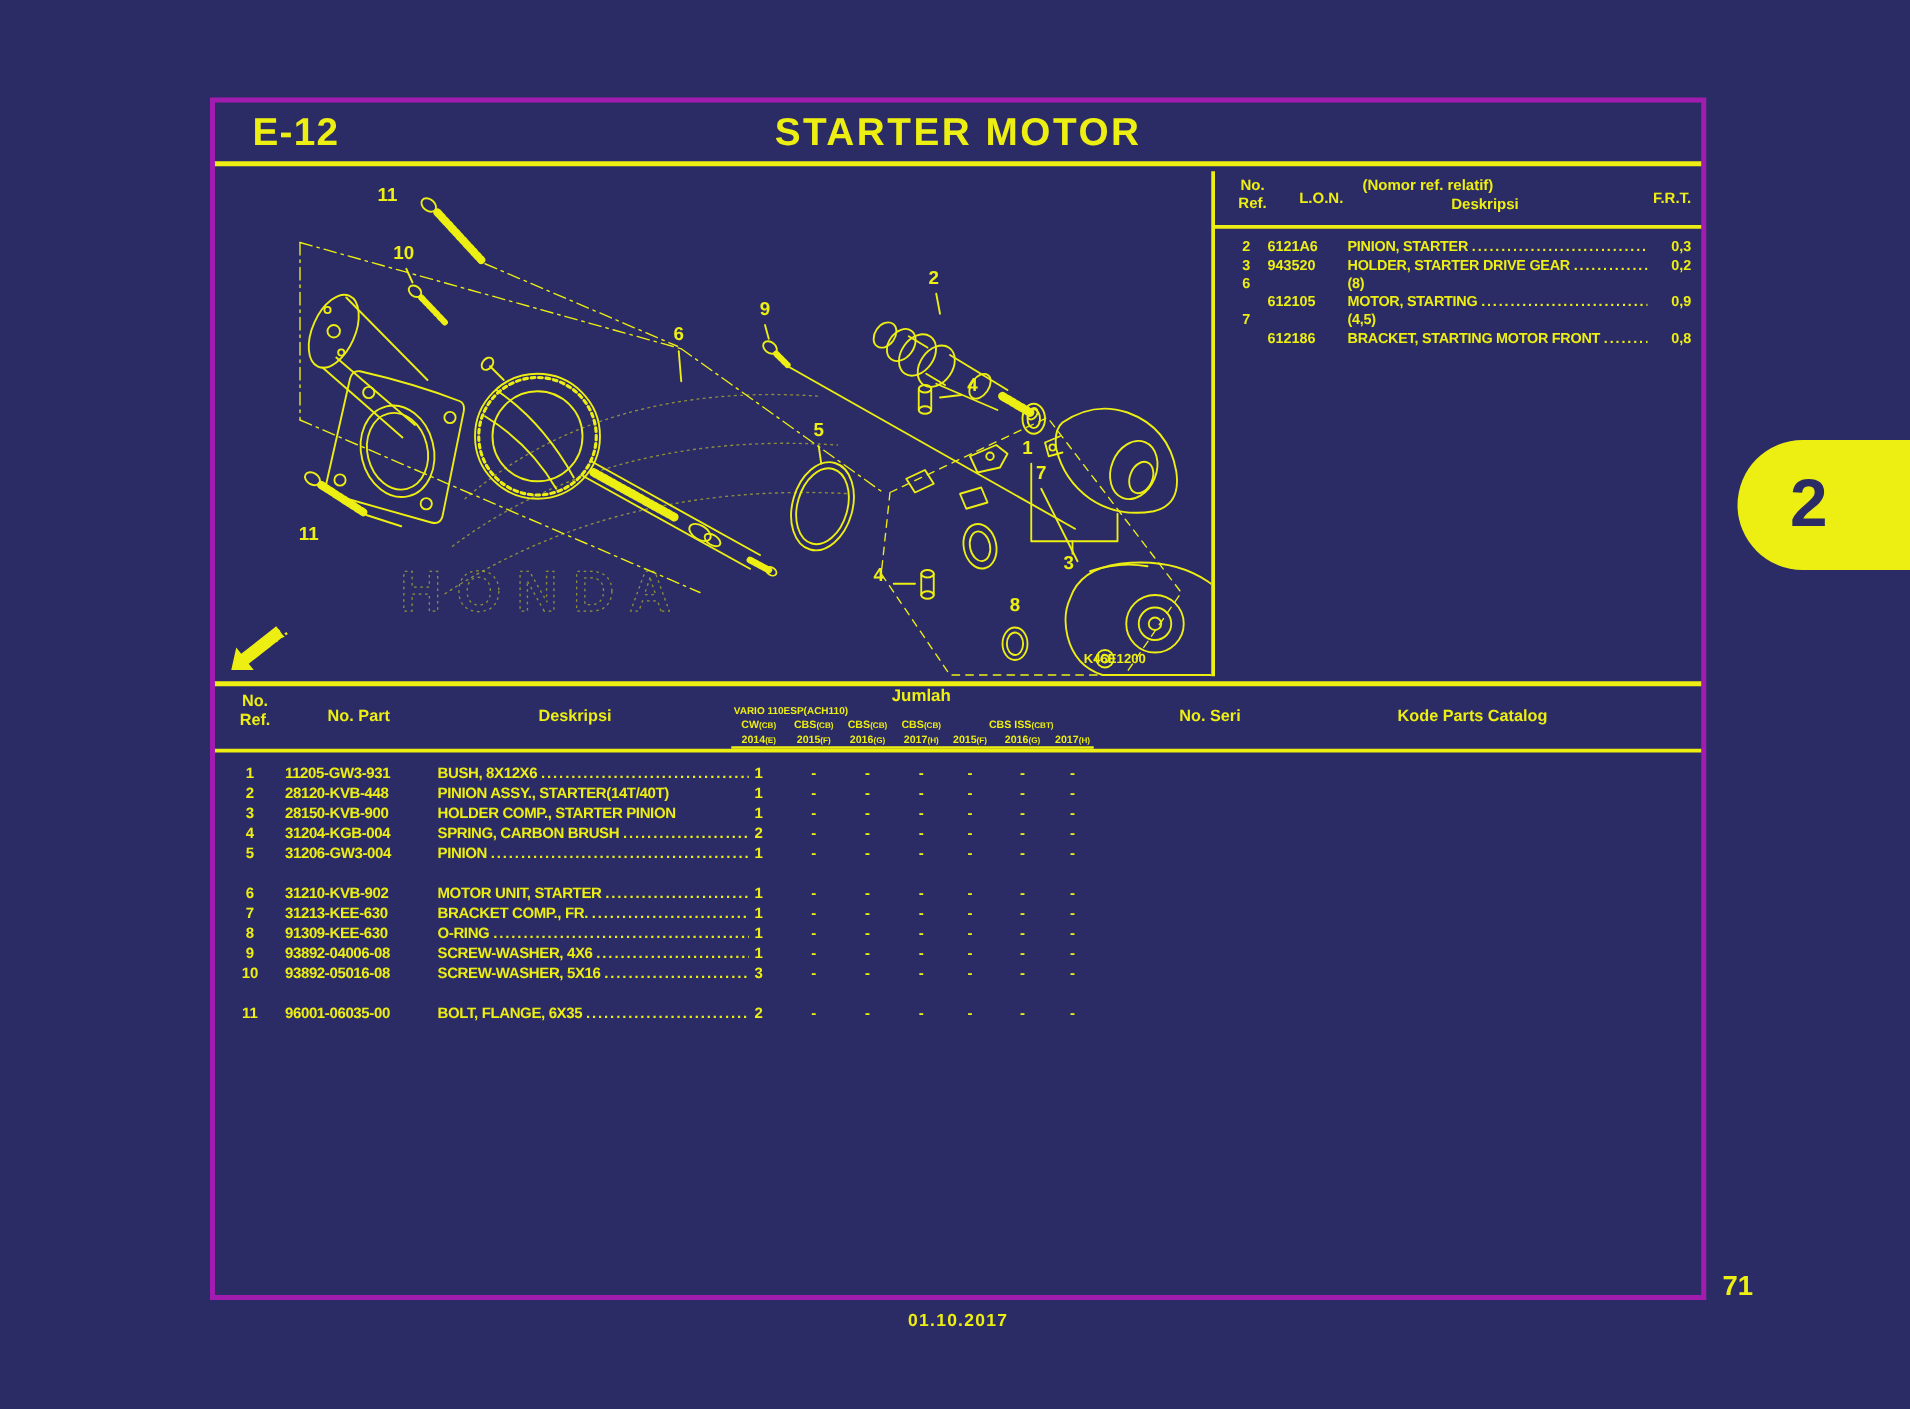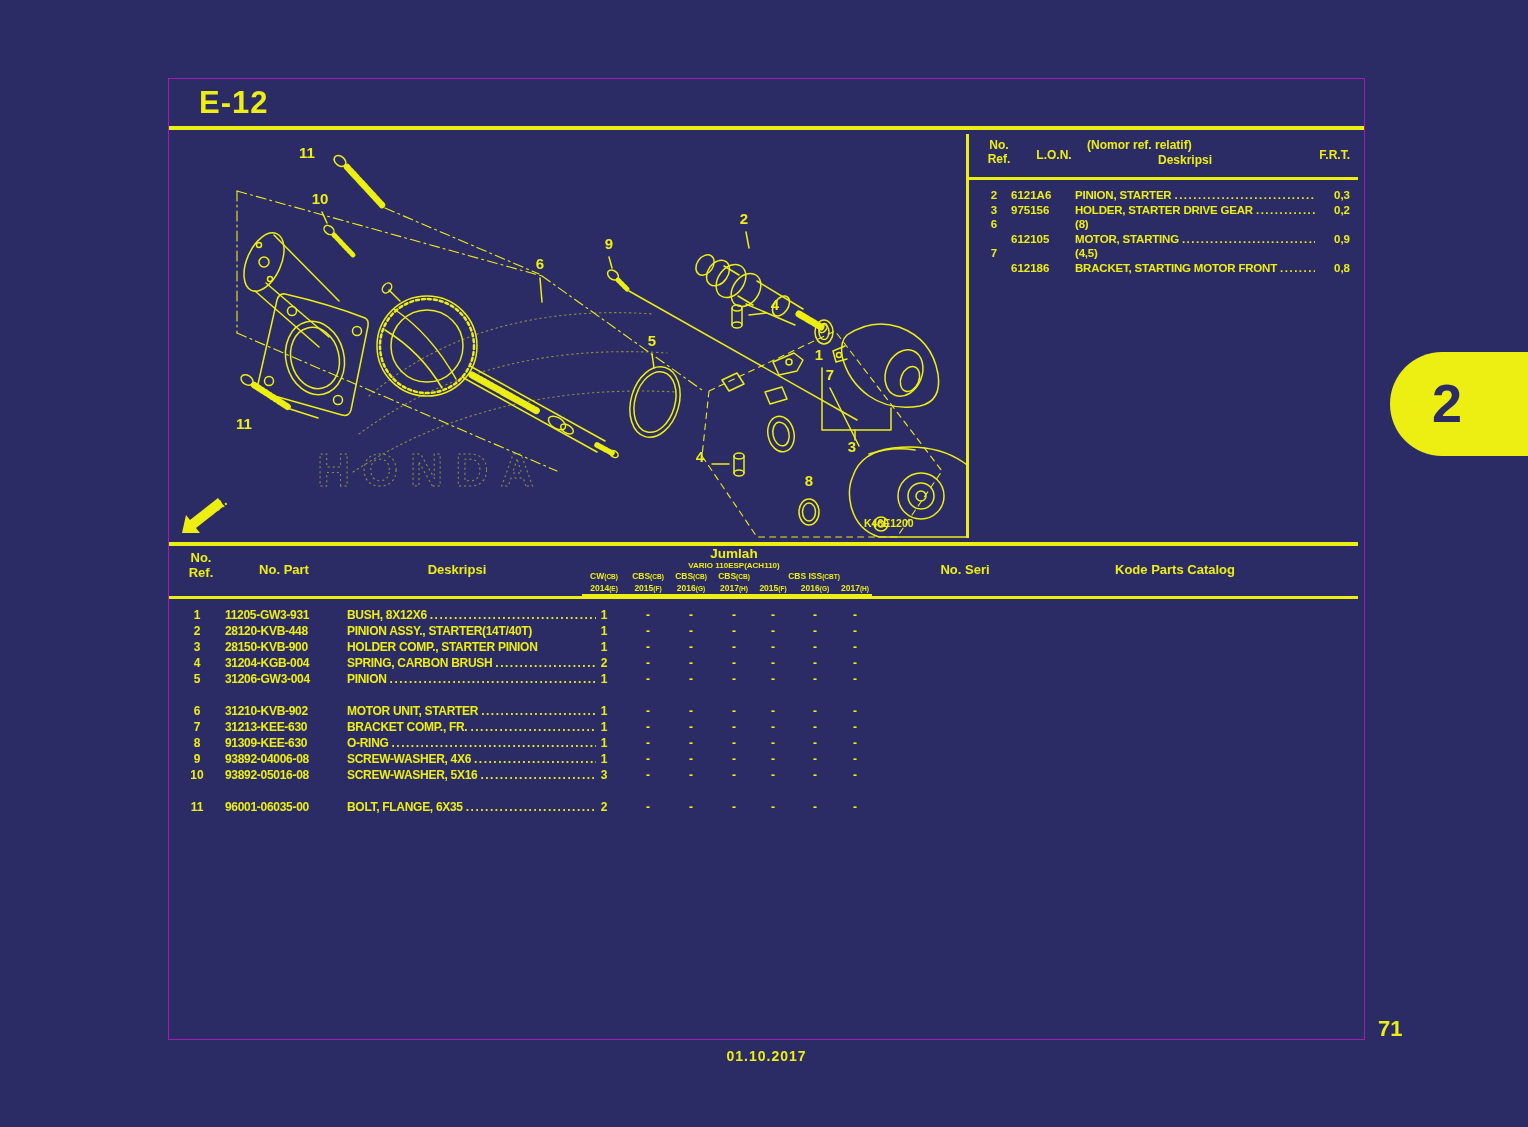--- a/index.html
+++ b/index.html
@@ -7,21 +7,21 @@
   body {
     position: relative;
     background:#2B2C66;
     color:#EDEE12;
     font-family:"Liberation Sans", sans-serif;
     font-weight:700;
     overflow:hidden;
   }
   .frame {
     position:absolute; left:168px; top:78px; width:1197px; height:962px;
-    border:1px solid #a21caf;
+    border:4px solid #a21caf;
   }
   .titlebar { position:relative; height:51px; border-bottom:4px solid #EDEE12; }
   .code-label { position:absolute; left:30px; top:6px; font-size:31px; letter-spacing:1px; }
   .page-title { position:absolute; left:0; right:0; top:6px; text-align:center; font-size:31px; letter-spacing:2px; }
 
   .diagram-svg { position:absolute; left:0; top:55px; width:797px; height:404px; }
   .divider { position:absolute; left:797px; top:55px; width:3px; height:404px; background:#EDEE12; }
 
   
   .lon-panel { position:absolute; left:800px; top:55px; width:389px; height:404px; font-size:11.5px; }
@@ -39,21 +39,21 @@
   .lr-frt { width:32px; text-align:right; }
   .dots { flex:1; overflow:hidden; white-space:nowrap; letter-spacing:1.5px; margin:0 3px; }
 
   
   .pt-head { position:absolute; left:0; top:463px; width:1189px; height:57px;
              border-top:4px solid #EDEE12; border-bottom:3px solid #EDEE12; font-size:13px; }
   .h-no     { position:absolute; left:10px; top:5px;  width:44px; text-align:center; line-height:1.15; }
   .h-part   { position:absolute; left:55px; top:16px; width:120px; text-align:center; }
   .h-desk   { position:absolute; left:208px; top:16px; width:160px; text-align:center; }
   .h-jumlah { position:absolute; left:415px; top:0;    width:300px; text-align:center; font-size:13.5px; }
-  .h-variant{ position:absolute; left:415px; top:15px; width:300px; text-align:center; font-size:8px; }
+  .h-variant{ position:absolute; left:415px; top:15px; width:300px; font-size:8px; }
   .h-model, .h-year { position:absolute; text-align:center; font-size:8.5px; white-space:nowrap; }
   .h-underline { position:absolute; left:413px; top:48px; width:290px; height:2px; background:#EDEE12; }
   .h-seri   { position:absolute; left:726px; top:16px; width:140px; text-align:center; }
   .h-kode   { position:absolute; left:916px; top:16px; width:180px; text-align:center; }
   .s { font-size:6.5px; }
 
   .pt-rows { position:absolute; left:0; top:520px; width:1189px; height:430px; font-size:12px; }
   .pt-row { position:absolute; left:0; width:100%; height:16px; line-height:16px; white-space:nowrap; }
   .r-ref  { position:absolute; left:8px;  width:40px; text-align:center; }
   .r-part { position:absolute; left:56px; width:124px; letter-spacing:-0.3px; }
@@ -81,20 +81,21 @@
   .frtxt { fill:#EDEE12; stroke:none; font-size:13px; font-weight:700; }
   .frarrow { fill:#EDEE12; stroke:none; }
 </style>
 </head>
 <body>
 
 <div class="frame">
 
   <div class="titlebar">
     <div class="code-label">E-12</div>
+    <div class="page-title">STARTER MOTOR</div>
   </div>
 
   <svg class="diagram-svg" viewBox="0 0 797 404">
     <g class="ln">
 
       <path class="dd" d="M68,57 L373,142"></path>
       <path class="dd" d="M68,57 L68,199"></path>
       <path class="dd" d="M68,199 L388,337"></path>
       <path class="dd" d="M373,142 L533,256"></path>
       <path class="dd" d="M216,74 L370,140"></path>
@@ -284,21 +285,21 @@
           <div class="lr-ref">2</div>
           <div class="lr-lon">6121A6</div>
           <div class="lr-desc">
             <span>PINION, STARTER</span>
             <span class="dots">..........................................................................................</span>
           </div>
           <div class="lr-frt">0,3</div>
         </div>
         <div class="lon-row">
           <div class="lr-ref">3</div>
-          <div class="lr-lon">975156</div>
+          <div class="lr-lon">943520</div>
           <div class="lr-desc">
             <span>HOLDER, STARTER DRIVE GEAR</span>
             <span class="dots">..........................................................................................</span>
           </div>
           <div class="lr-frt">0,2</div>
         </div>
         <div class="lon-row">
           <div class="lr-ref">6</div>
           <div class="lr-lon"></div>
           <div class="lr-desc">

